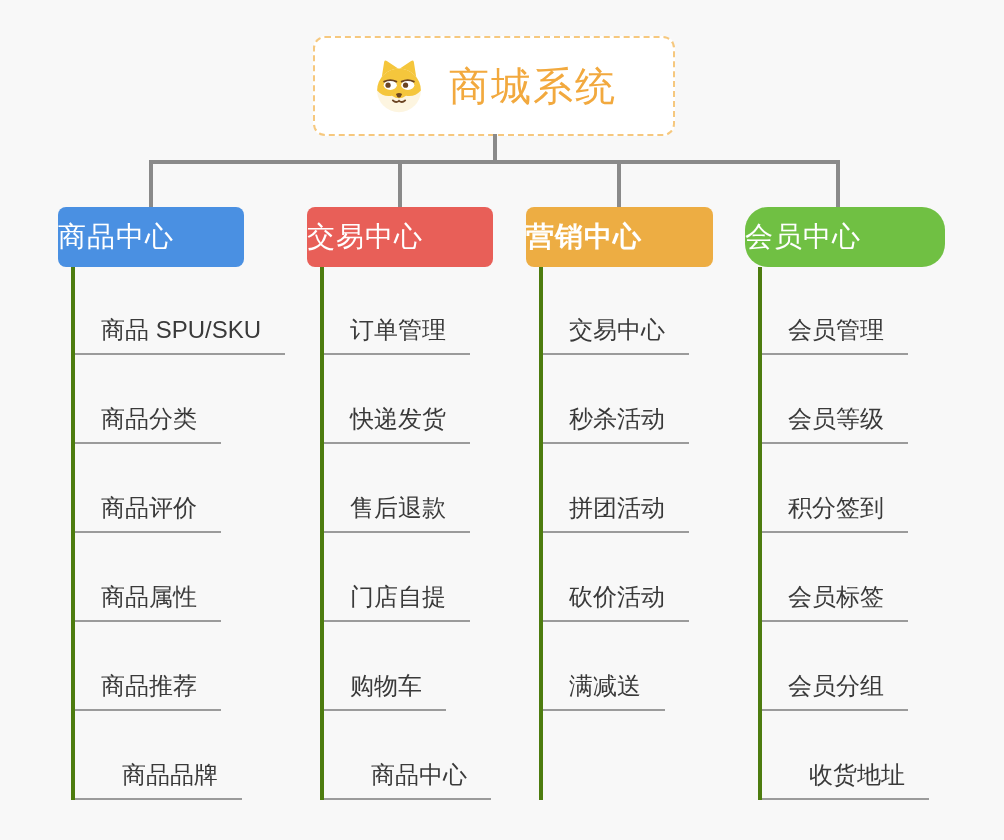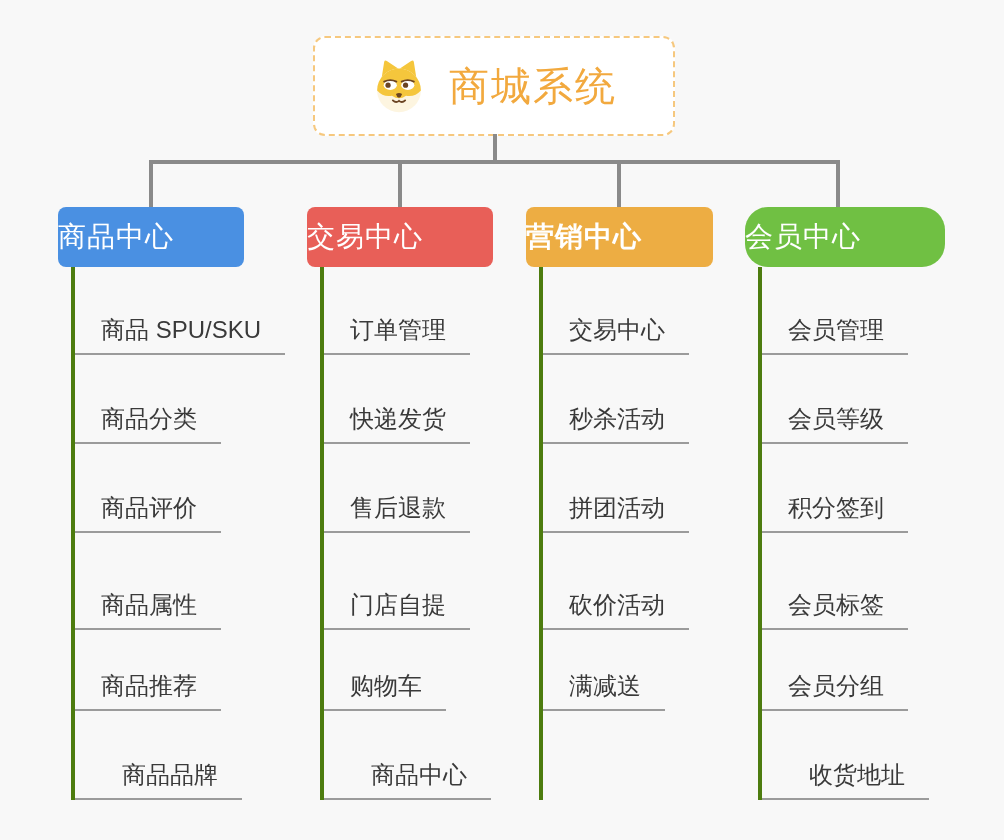--- a/index.html
+++ b/index.html
@@ -68,21 +68,21 @@
     position:absolute;
     width:max-content;
     font-size:24px;line-height:30px;color:#3a3a3a;
     padding:0 24px 8px 26px;
     border-bottom:2px solid #9b9b9b;
     white-space:nowrap;
   }
   .item:nth-child(1){top:48px;}
   .item:nth-child(2){top:137px;}
   .item:nth-child(3){top:226px;}
-  .item:nth-child(4){top:323px;}
+  .item:nth-child(4){top:315px;}
   .item:nth-child(5){top:404px;text-align:right;}
   .item:nth-child(6){top:493px;padding-left:47px;}
 </style>
 </head>
 <body>
 
 <div class="canvas">
 
   <div class="root-node">
     <span class="dog">

